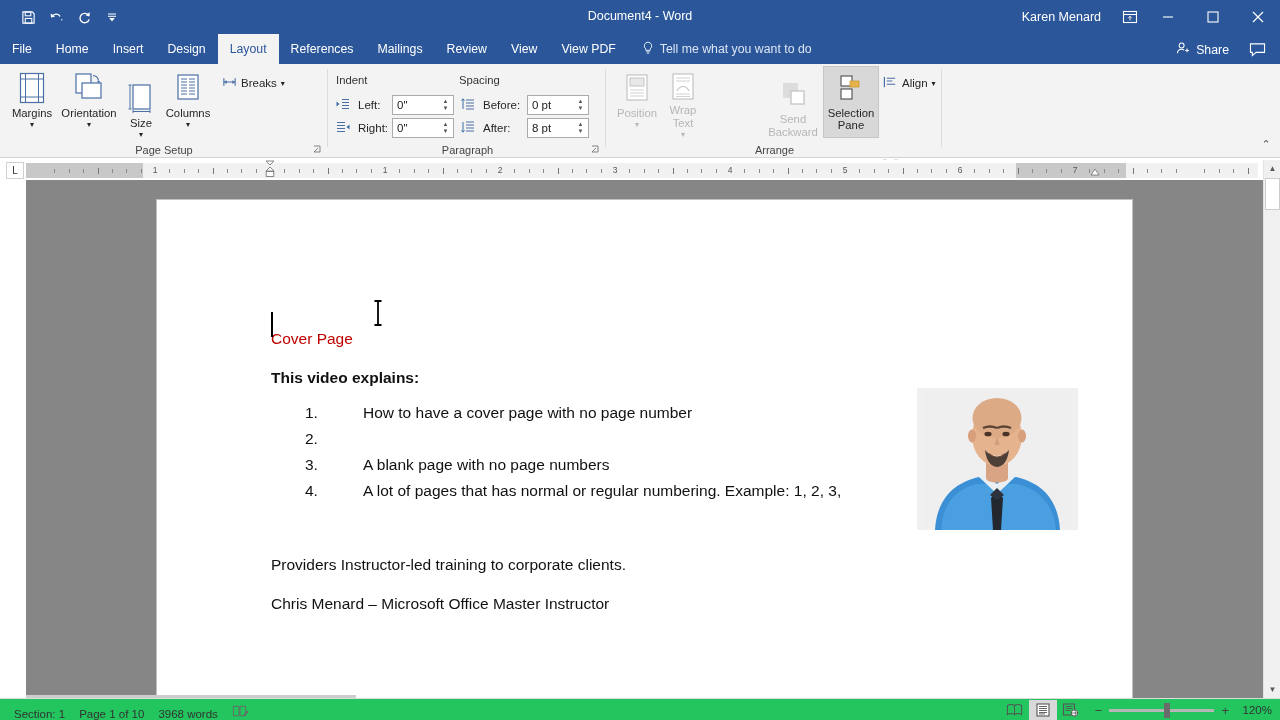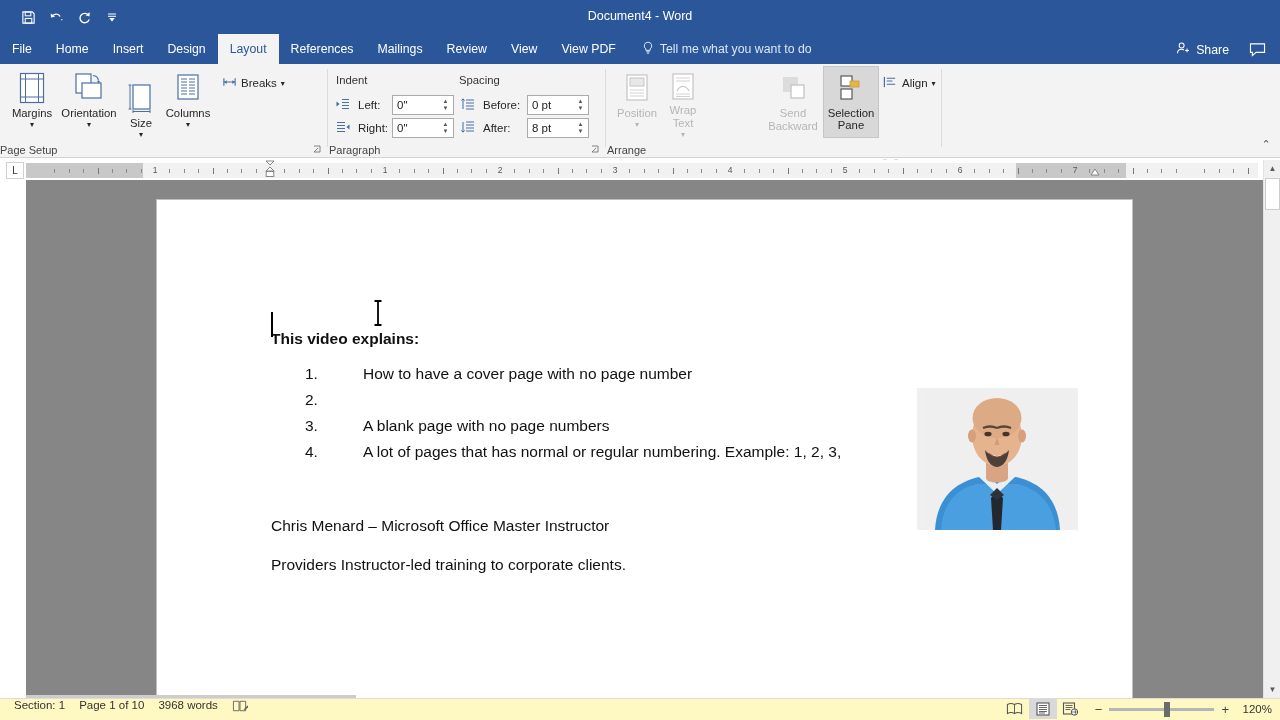--- a/index.html
+++ b/index.html
@@ -66,21 +66,21 @@
   .comments-btn { color: #fff; padding: 2px 8px; display: flex; align-items: center; }
 
   
   .ribbon {
     position: absolute; left: 0; top: 64px; width: 1280px; height: 94px;
     background: #f3f3f3; border-bottom: 1px solid #d4d4d4;
   }
   .rgroup { position: absolute; top: 0; height: 94px; }
   .rgroup-label {
     position: absolute; bottom: 2px; left: 0; width: 100%;
-    font-size: 11px; color: #444;
+    text-align: center; font-size: 11px; color: #444;
   }
   .rgroup-div { position: absolute; top: 5px; width: 1px; height: 78px; background: #dcdcdc; }
   .rgroup-dialog {
     position: absolute; bottom: 2px; right: 4px; width: 11px; height: 11px;
     color: #777; font-size: 9px; line-height: 11px;
   }
 
   .bigbtn {
     position: absolute; top: 3px; width: 56px; height: 72px;
     display: flex; flex-direction: column; align-items: center;
@@ -195,22 +195,22 @@
     position: absolute; left: 1px; top: 18px; width: 15px; height: 32px; background: #fff;
     border: 1px solid #cdcdcd;
   }
   .hscroll-top {
     position: absolute; left: 26px; top: 695px; width: 330px; height: 5px; background: #cdcdcd;
   }
 
   
   .statusbar {
     position: absolute; left: 0; bottom: 0; width: 1280px; height: 22px;
-    background: #fef9c3; border-top: 1px solid #dcdcdc;
-    display: flex; align-items: flex-start;
+    background: #22c55e; border-top: 1px solid #dcdcdc;
+    display: flex; align-items: flex-end;
   }
   .sb-item { font-size: 11.5px; color: #333; margin-left: 14px; white-space: nowrap; }
   .sb-right { position: absolute; right: 8px; display: flex; align-items: center; gap: 0; }
   .viewbtn {
     width: 28px; height: 20px; display: flex; align-items: center; justify-content: center;
     color: #555;
   }
   .viewbtn.active { background: #d9d9d9; }
   .zoomctl { display: flex; align-items: center; gap: 7px; margin-left: 10px; }
   .zoom-track { width: 105px; height: 3px; background: #b6b6b6; position: relative; }
@@ -246,20 +246,45 @@
           </svg>
       </div>
       <div class="qat-btn">
         <svg width="12" height="12" viewBox="0 0 12 12">
             <path d="M2 3h8M2 5.3h8" stroke="#fff" stroke-width="1"></path>
             <path d="M3.2 7 L8.8 7 L6 10.5z" fill="#fff"></path>
           </svg>
       </div>
     </div>
     <div class="doc-title">Document4 - Word</div>
+    <div class="tb-right">
+      <span class="user-name">Karen Menard</span>
+      <div class="ribbon-display">
+        <svg width="16" height="14" viewBox="0 0 16 14">
+            <rect x="1.5" y="1.5" width="13" height="11" fill="none" stroke="#fff" stroke-width="1.1"></rect>
+            <path d="M1.5 4.5h13" stroke="#fff" stroke-width="1.1"></path>
+            <path d="M8 6.3v4M6.3 8.1 8 6.3 9.7 8.1" stroke="#fff" stroke-width="1"></path>
+          </svg>
+      </div>
+      <div class="winbtn">
+        <svg width="12" height="12" viewBox="0 0 12 12">
+            <path d="M1 6h10" stroke="#fff" stroke-width="1.1"></path>
+          </svg>
+      </div>
+      <div class="winbtn">
+        <svg width="12" height="12" viewBox="0 0 12 12">
+            <rect x="1" y="1" width="10" height="10" fill="none" stroke="#fff" stroke-width="1.1"></rect>
+          </svg>
+      </div>
+      <div class="winbtn close">
+        <svg width="12" height="12" viewBox="0 0 12 12">
+            <path d="M1 1 11 11M11 1 1 11" stroke="#fff" stroke-width="1.2"></path>
+          </svg>
+      </div>
+    </div>
   </div>
 
   <div class="tabstrip">
     <div class="tab">File</div>
     <div class="tab">Home</div>
     <div class="tab">Insert</div>
     <div class="tab">Design</div>
     <div class="tab active">Layout</div>
     <div class="tab">References</div>
     <div class="tab">Mailings</div>
@@ -480,21 +505,21 @@
           <svg width="26" height="30" viewBox="0 0 26 30">
               <rect x="3" y="2" width="20" height="25" fill="#fff" stroke="#c4c4c4" stroke-width="1.2"></rect>
               <path d="M6 6h14M6 9h14" stroke="#d2d2d2" stroke-width="1"></path>
               <path d="M7 19c3-6 9-6 12 0" fill="none" stroke="#c4c4c4" stroke-width="1.2"></path>
               <path d="M6 22h14M6 24.5h14" stroke="#d2d2d2" stroke-width="1"></path>
             </svg>
         </span>
         <span class="lbl">Wrap Text</span>
         <span class="caret">▾</span>
       </div>
-      <div class="bigbtn disabled" style="left:156px; width:60px;">
+      <div class="bigbtn disabled" style="left:156px; width:60px;justify-content:flex-end;">
         <span class="gl">
           <svg width="28" height="28" viewBox="0 0 28 28">
               <rect x="4" y="3" width="15" height="15" fill="#dcdcdc"></rect>
               <rect x="12" y="11" width="13" height="13" fill="#fff" stroke="#c4c4c4" stroke-width="1.3"></rect>
             </svg>
         </span>
         <span class="lbl">Send Backward</span>
       </div>
       <div class="bigbtn hover" style="left:216px; width:56px; top:2px;">
         <span class="gl">
@@ -690,41 +715,42 @@
         <span class="vtk" style="top: 478px; width: 4px; left: 9px;"></span>
         <span class="vtk" style="top: 493px; width: 4px; left: 9px;"></span>
       </div>
   </div>
 
   <div class="docarea">
     <div class="leftgutter"></div>
 
     <div class="page">
       <div class="doc-body">
+        <div class="p-cover">Cover Page</div>
         <div class="p-bold">This video explains:</div>
         <ol class="doclist">
           <li>
             <span class="n">1.</span>
             <span>How to have a cover page with no page number</span>
           </li>
           <li>
             <span class="n">2.</span>
           </li>
           <li>
             <span class="n">3.</span>
             <span>A blank page with no page numbers</span>
           </li>
           <li>
             <span class="n">4.</span>
             <span>A lot of pages that has normal or regular numbering. Example: 1, 2, 3,</span>
           </li>
         </ol>
         <div class="spacer-block"></div>
+        <div class="p-plain">Providers Instructor-led training to corporate clients.</div>
         <div class="p-plain">Chris Menard – Microsoft Office Master Instructor</div>
-        <div class="p-plain">Providers Instructor-led training to corporate clients.</div>
       </div>
     </div>
 
     <div class="photo" style="left:917px; top:208px;">
       <svg width="161" height="142" viewBox="0 0 161 142">
         <rect width="161" height="142" fill="#f0f0f0"></rect>
         <rect x="6" y="4" width="149" height="136" fill="#efefef"></rect>
 
         <path d="M18 142 C20 108 40 94 62 89 L99 89 C121 94 141 108 143 142 Z" fill="#3b8fd4"></path>
         <path d="M24 142 C26 112 42 100 60 96 L100 96 C118 100 136 112 139 142 Z" fill="#4a9fe0"></path>

